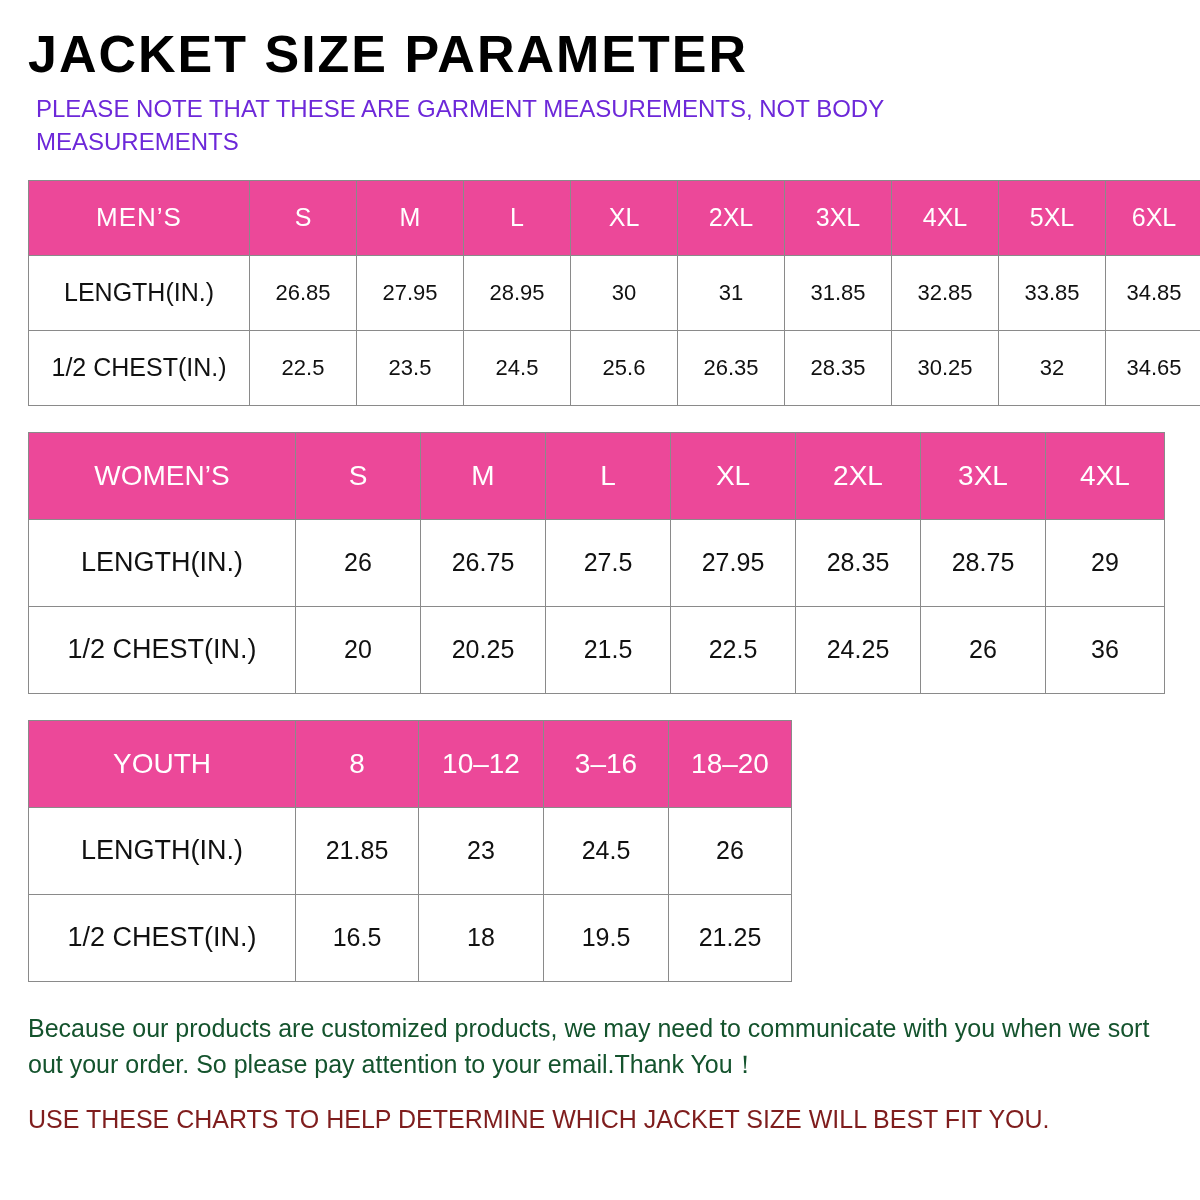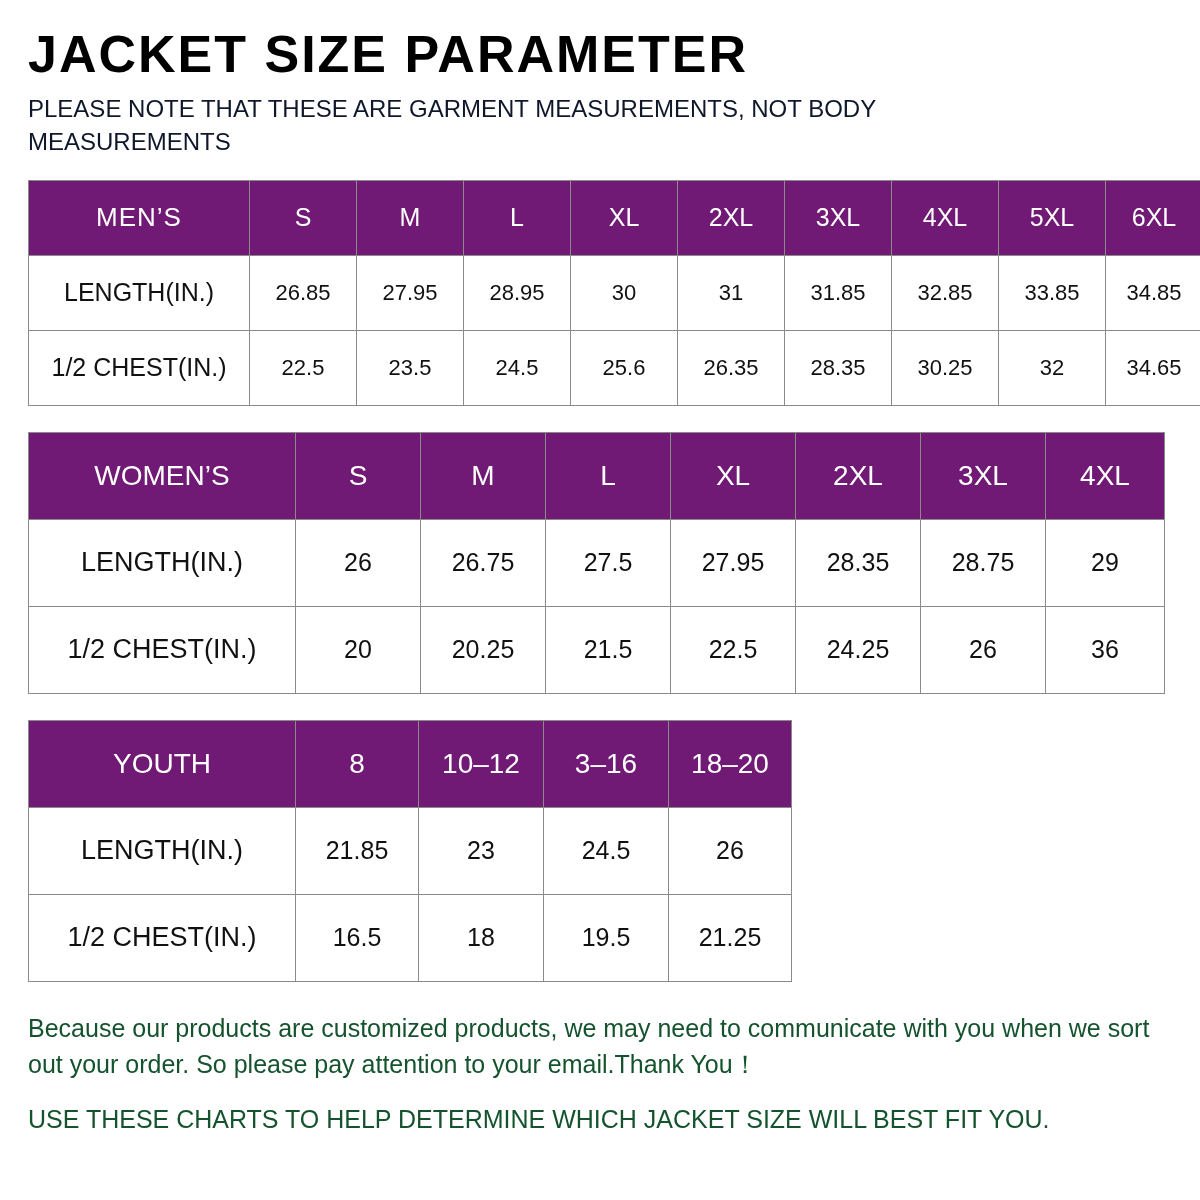--- a/index.html
+++ b/index.html
@@ -22,40 +22,40 @@
     position: relative;
   }
   .title {
     font-size: 52px;
     font-weight: bold;
     letter-spacing: 2px;
     margin: 0 0 10px 0;
     line-height: 1.1;
   }
   .note {
-    color: #0f172a;
+    color: #6d28d9;
     font-size: 24px;
     line-height: 1.35;
-    margin: 0 0 22px 0;
+    margin: 0 0 22px 8px;
     max-width: 1000px;
   }
   table {
     border-collapse: collapse;
     table-layout: fixed;
   }
   table td {
     border: 1px solid #8a8a8a;
     text-align: center;
     vertical-align: middle;
     background: #ffffff;
     font-size: 22px;
     color: #111;
   }
   table tr.head td {
-    background: #701a75;
+    background: #ec4899;
     color: #ffffff;
     font-weight: normal;
   }
   
   #mens-table {
     width: 1144px;
     margin-bottom: 26px;
   }
   #mens-table td {
     height: 72px;
@@ -128,21 +128,21 @@
   #youth-table td:nth-child(5) { width: 120px; }
 
   .footer-note {
     color: #14532d;
     font-size: 25px;
     line-height: 1.45;
     max-width: 1130px;
     margin: 0 0 20px 0;
   }
   .footer-note2 {
-    color: #14532d;
+    color: #7f1d1d;
     font-size: 25px;
     line-height: 1.4;
     max-width: 1140px;
     margin: 0;
   }
 </style>
 </head>
 <body>
 
 <div class="page">

